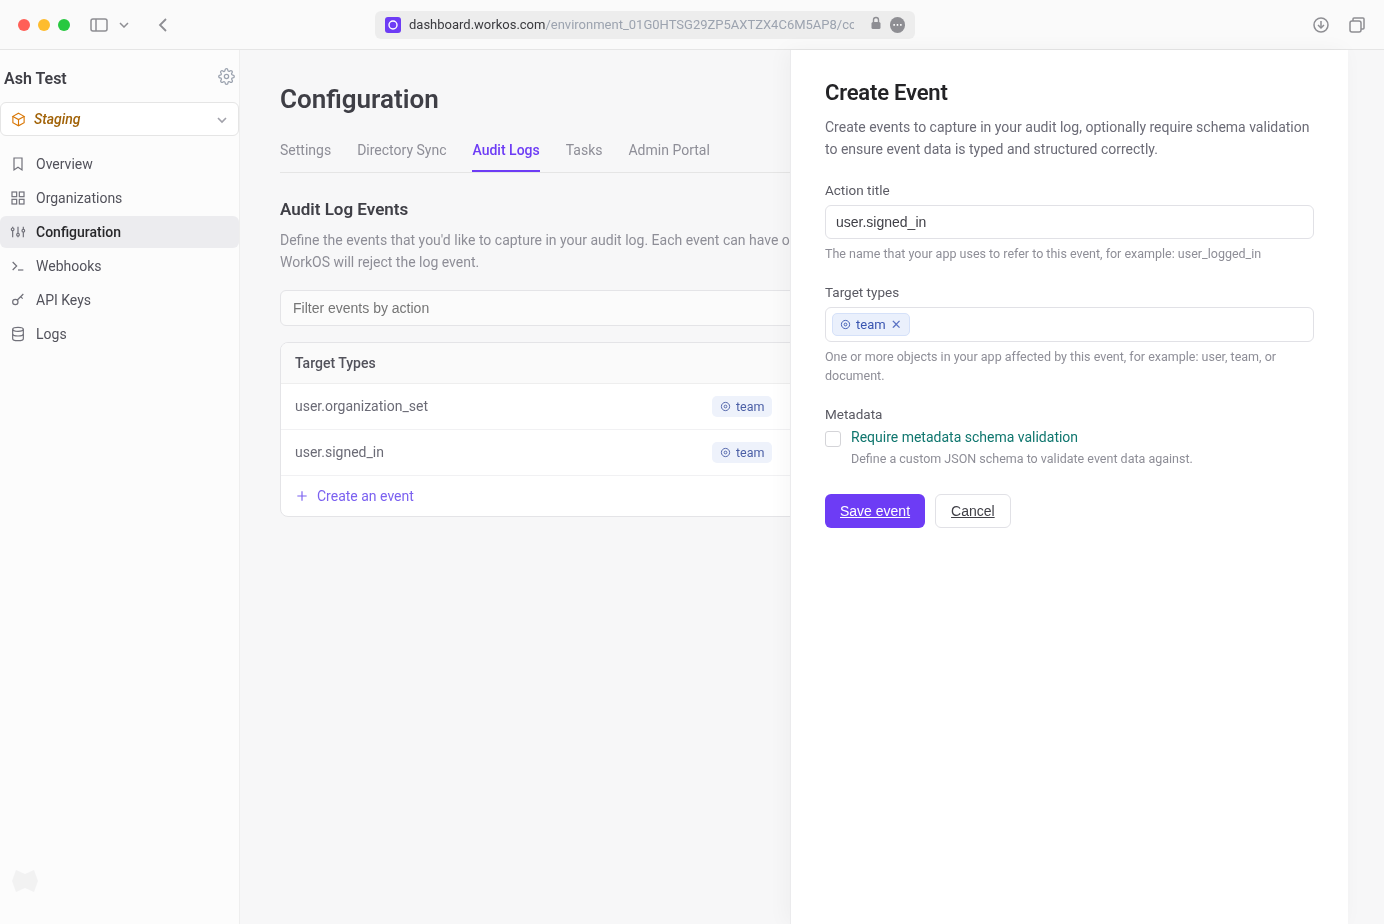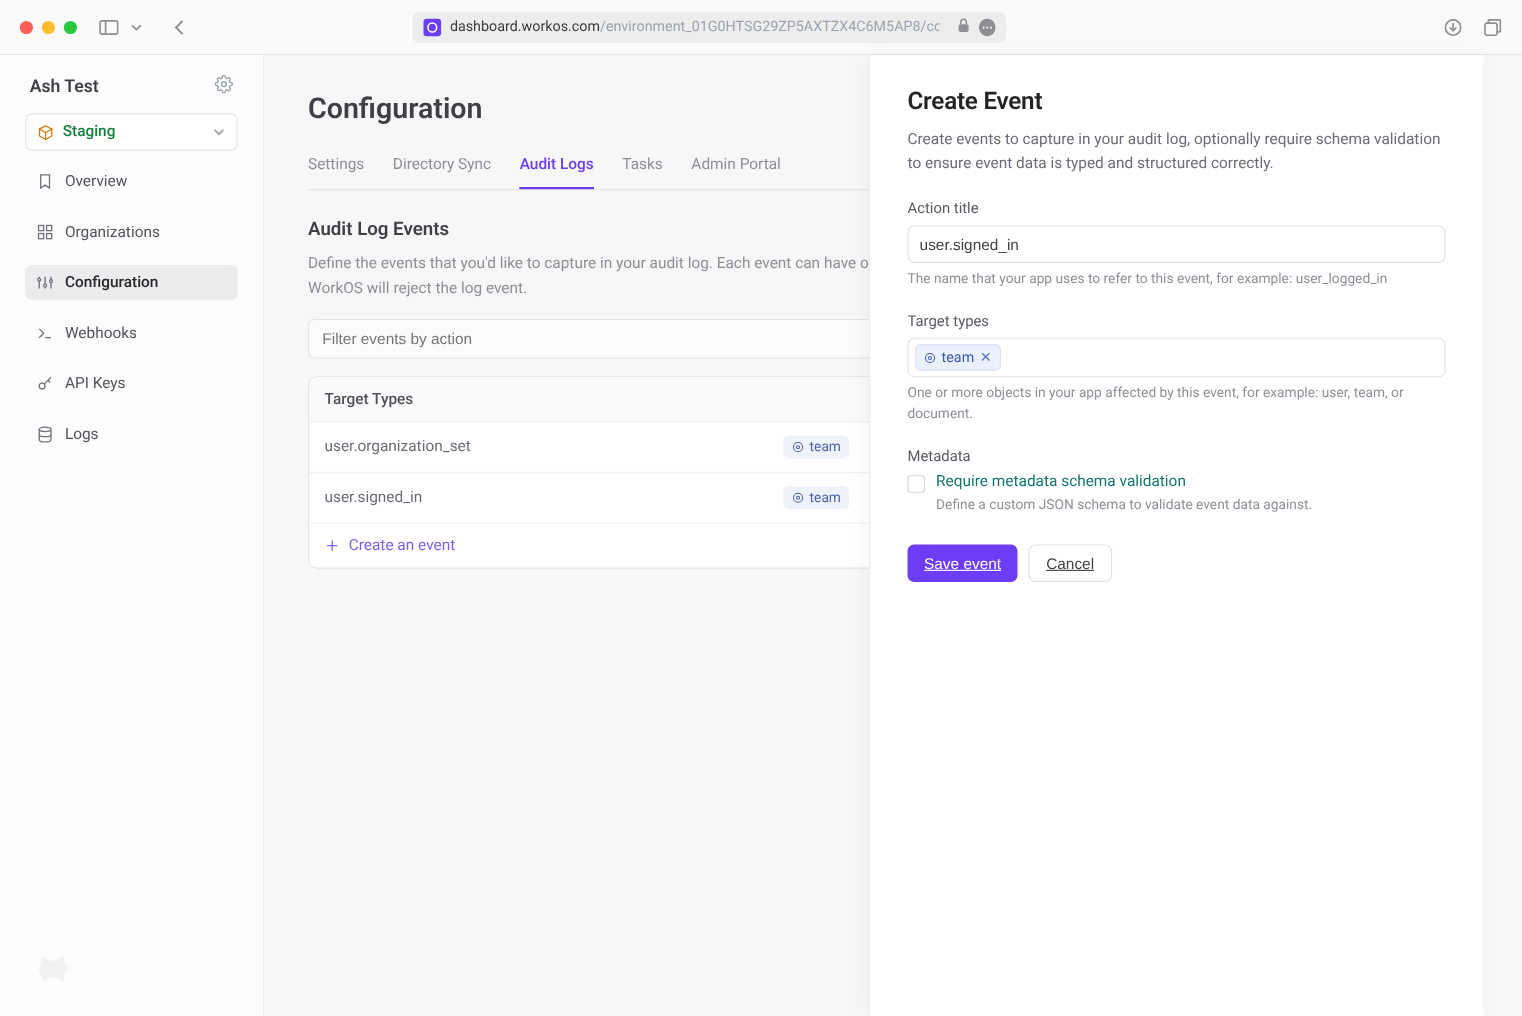--- a/index.html
+++ b/index.html
@@ -56,21 +56,21 @@
   
   .app {
     display: flex;
     height: calc(100% - 50px);
     background: #fcfcfc;
   }
   .sidebar {
     width: 240px;
     border-right: 1px solid #eeeeee;
     background: #fcfcfc;
-    padding: 18px 23px;
+    padding: 18px 0;
     display: flex;
     flex-direction: column;
   }
   .sidebar-header {
     display: flex;
     align-items: center;
     justify-content: space-between;
     padding: 0 4px 14px 4px;
   }
   .workspace-name { font-weight: 600; font-size: 16px; color: #3f3f46; }
@@ -80,24 +80,24 @@
     padding: 8px 10px;
     display: flex;
     align-items: center;
     gap: 8px;
     color: #b45309;
     font-weight: 500;
     justify-content: space-between;
     margin-bottom: 12px;
     background: #fff;
   }
-  .env-left { display:flex;align-items:center;gap:8px;color:#15803d; }
+  .env-left { display:flex;align-items:center;gap:8px;color:#a16207;font-style:italic; }
   .env-left svg { color:#d97706; }
   .env-select .chev { color:#a1a1aa; }
-  .nav { display:flex;flex-direction:column;gap:14px; }
+  .nav { display:flex;flex-direction:column;gap:2px; }
   .nav-item {
     display: flex;
     align-items: center;
     gap: 10px;
     padding: 8px 10px;
     border-radius: 6px;
     color: #52525b;
     font-size: 14px;
   }
   .nav-item.active { background: #ececef; color: #27272a; font-weight: 500; }

